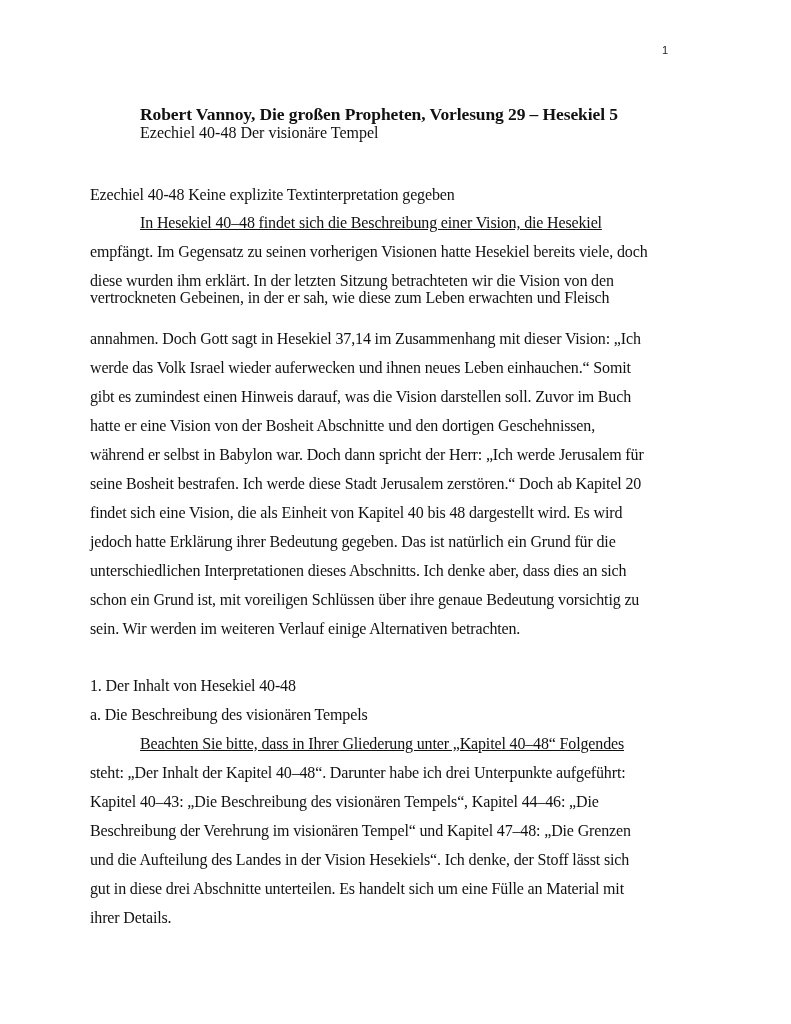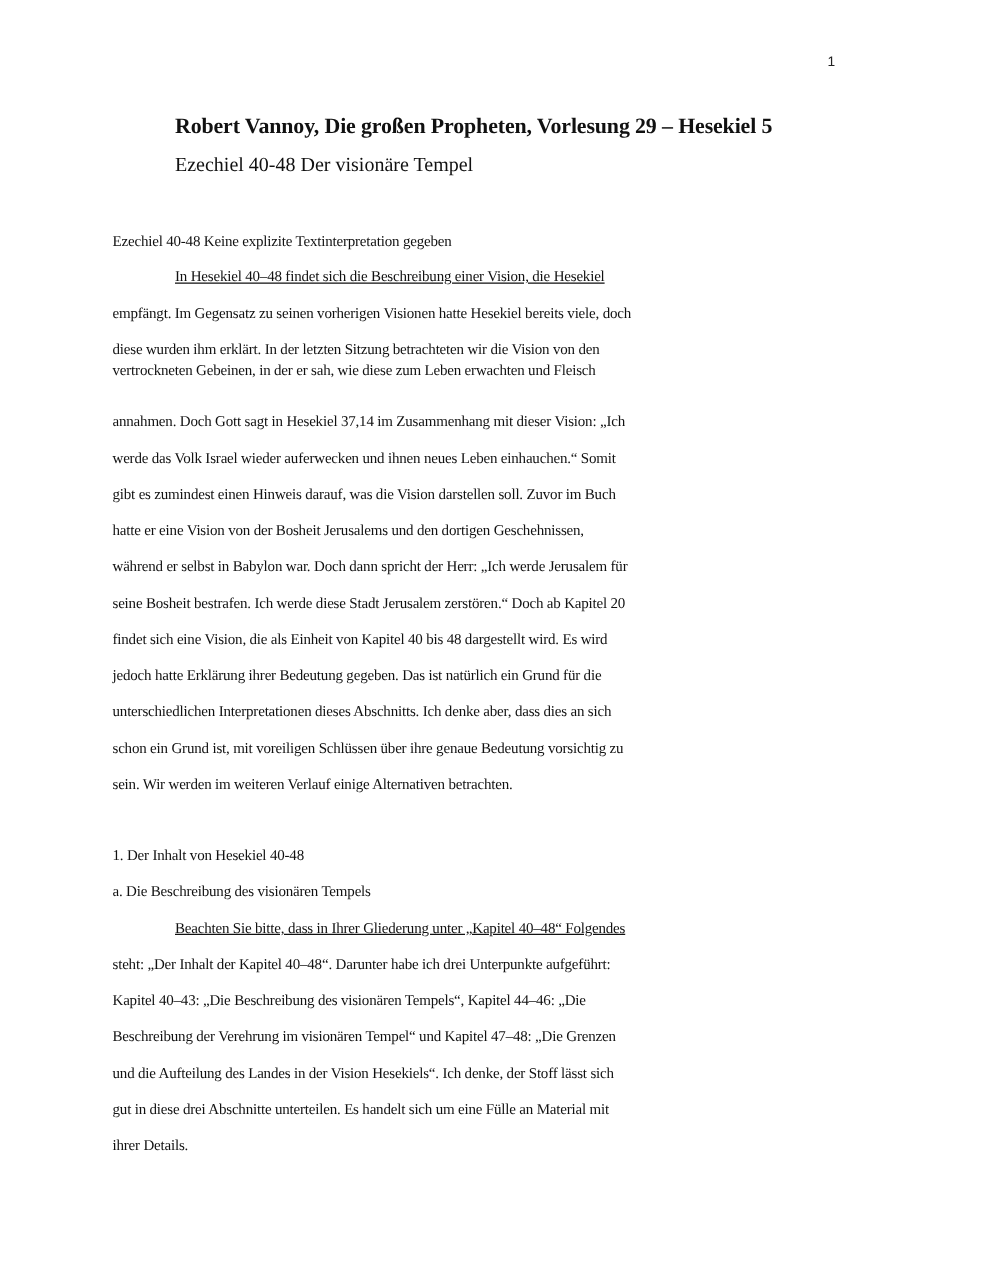--- a/index.html
+++ b/index.html
@@ -18,38 +18,38 @@
   .page-number {
     position: absolute;
     top: 44px;
     left: 662px;
     font-family: "Liberation Sans", "DejaVu Sans", sans-serif;
     font-size: 11px;
     color: #222;
   }
   .title {
     position: absolute;
-    top: 90px;
+    top: 104px;
     left: 140px;
     font-size: 17.5px;
     font-weight: bold;
     white-space: nowrap;
     letter-spacing: -0.1px;
   }
   .subtitle {
     position: absolute;
     top: 124px;
     left: 140px;
     font-size: 16px;
     white-space: nowrap;
   }
   .line {
     position: absolute;
     left: 90px;
-    font-size: 12px;
+    font-size: 16px;
     white-space: nowrap;
     letter-spacing: -0.15px;
     text-align: center;
   }
   .indent { left: 140px; text-decoration: underline; }
 </style>
 </head>
 <body>
 
 <div class="page-number">1</div>
@@ -60,21 +60,21 @@
 <div class="line" style="top:186px">Ezechiel 40-48 Keine explizite Textinterpretation gegeben</div>
 
 <div>
   <div class="line indent" style="top:214px">In Hesekiel 40–48 findet sich die Beschreibung einer Vision, die Hesekiel</div>
   <div class="line" style="top:243px">empfängt. Im Gegensatz zu seinen vorherigen Visionen hatte Hesekiel bereits viele, doch</div>
   <div class="line" style="top:272px">diese wurden ihm erklärt. In der letzten Sitzung betrachteten wir die Vision von den</div>
   <div class="line" style="top:289px">vertrockneten Gebeinen, in der er sah, wie diese zum Leben erwachten und Fleisch</div>
   <div class="line" style="top:330px">annahmen. Doch Gott sagt in Hesekiel 37,14 im Zusammenhang mit dieser Vision: „Ich</div>
   <div class="line" style="top:359px">werde das Volk Israel wieder auferwecken und ihnen neues Leben einhauchen.“ Somit</div>
   <div class="line" style="top:388px">gibt es zumindest einen Hinweis darauf, was die Vision darstellen soll. Zuvor im Buch</div>
-  <div class="line" style="top:417px">hatte er eine Vision von der Bosheit Jerusalems und den dortigen Geschehnissen,</div>
+  <div class="line" style="top:417px">hatte er eine Vision von der Bosheit Abschnitte und den dortigen Geschehnissen,</div>
   <div class="line" style="top:446px">während er selbst in Babylon war. Doch dann spricht der Herr: „Ich werde Jerusalem für</div>
   <div class="line" style="top:475px">seine Bosheit bestrafen. Ich werde diese Stadt Jerusalem zerstören.“ Doch ab Kapitel 20</div>
   <div class="line" style="top:504px">findet sich eine Vision, die als Einheit von Kapitel 40 bis 48 dargestellt wird. Es wird</div>
   <div class="line" style="top:533px">jedoch hatte Erklärung ihrer Bedeutung gegeben. Das ist natürlich ein Grund für die</div>
   <div class="line" style="top:562px">unterschiedlichen Interpretationen dieses Abschnitts. Ich denke aber, dass dies an sich</div>
   <div class="line" style="top:591px">schon ein Grund ist, mit voreiligen Schlüssen über ihre genaue Bedeutung vorsichtig zu</div>
   <div class="line" style="top:620px">sein. Wir werden im weiteren Verlauf einige Alternativen betrachten.</div>
 </div>
 
 <div class="line" style="top:677px">1. Der Inhalt von Hesekiel 40-48</div>

